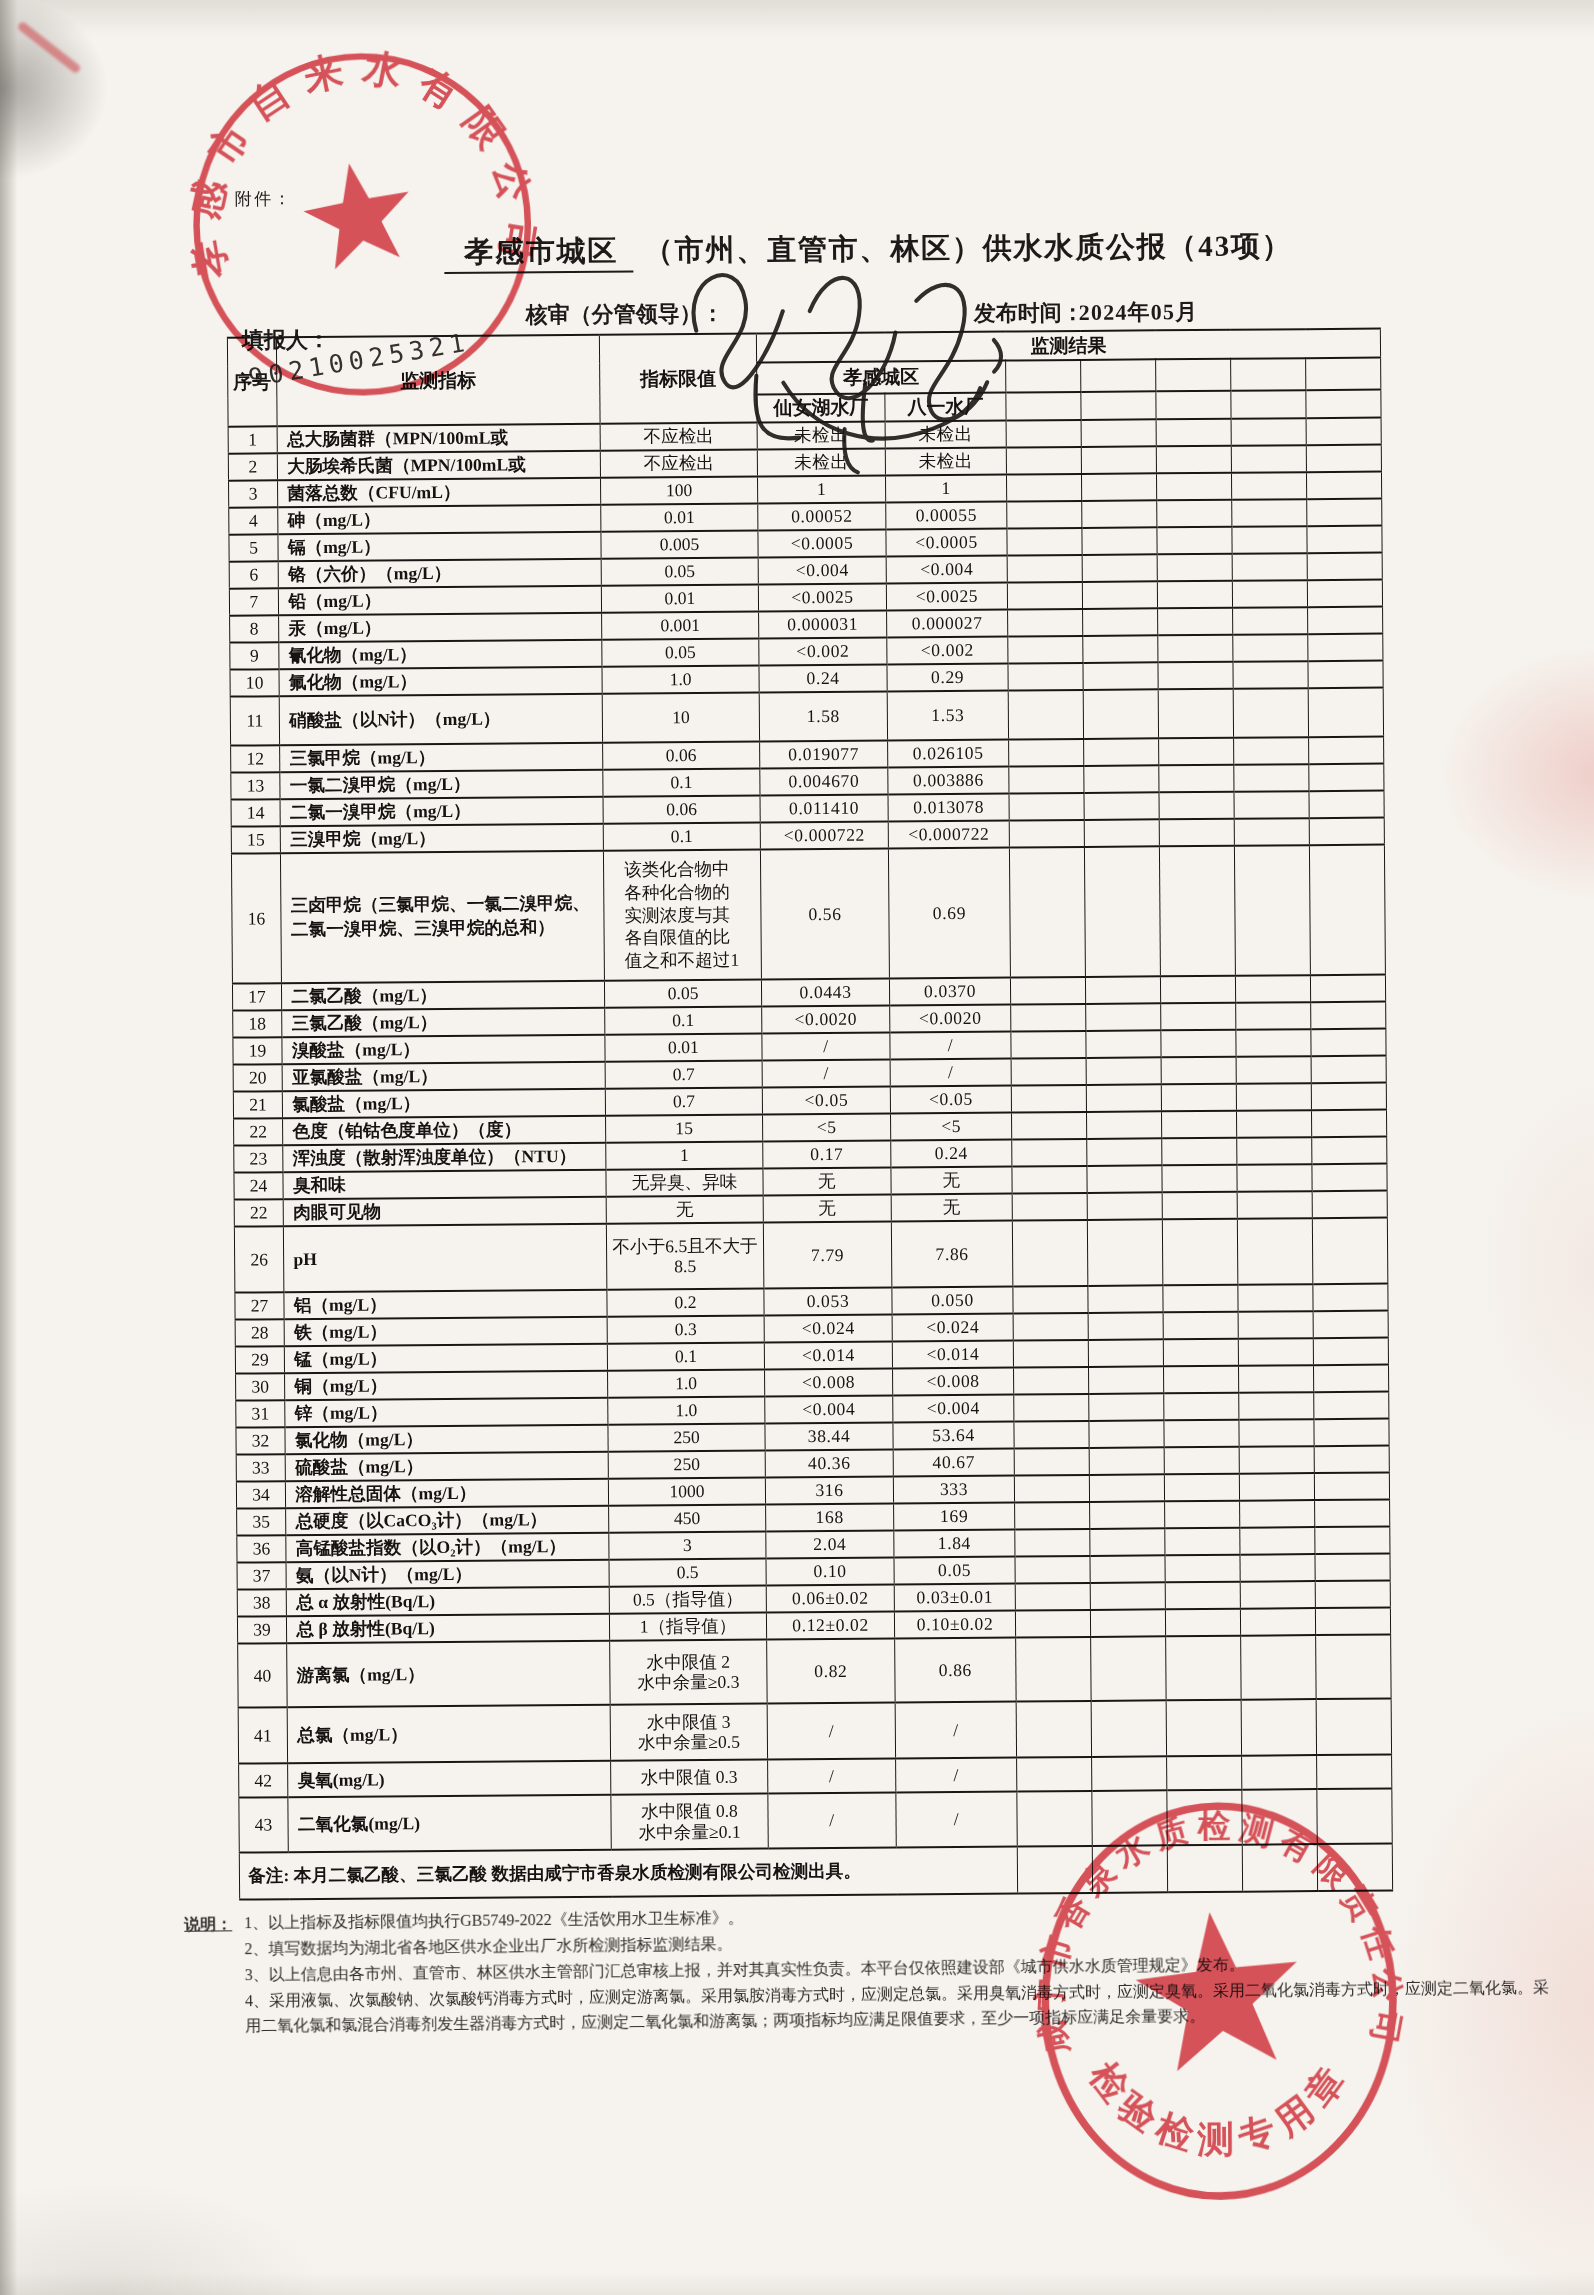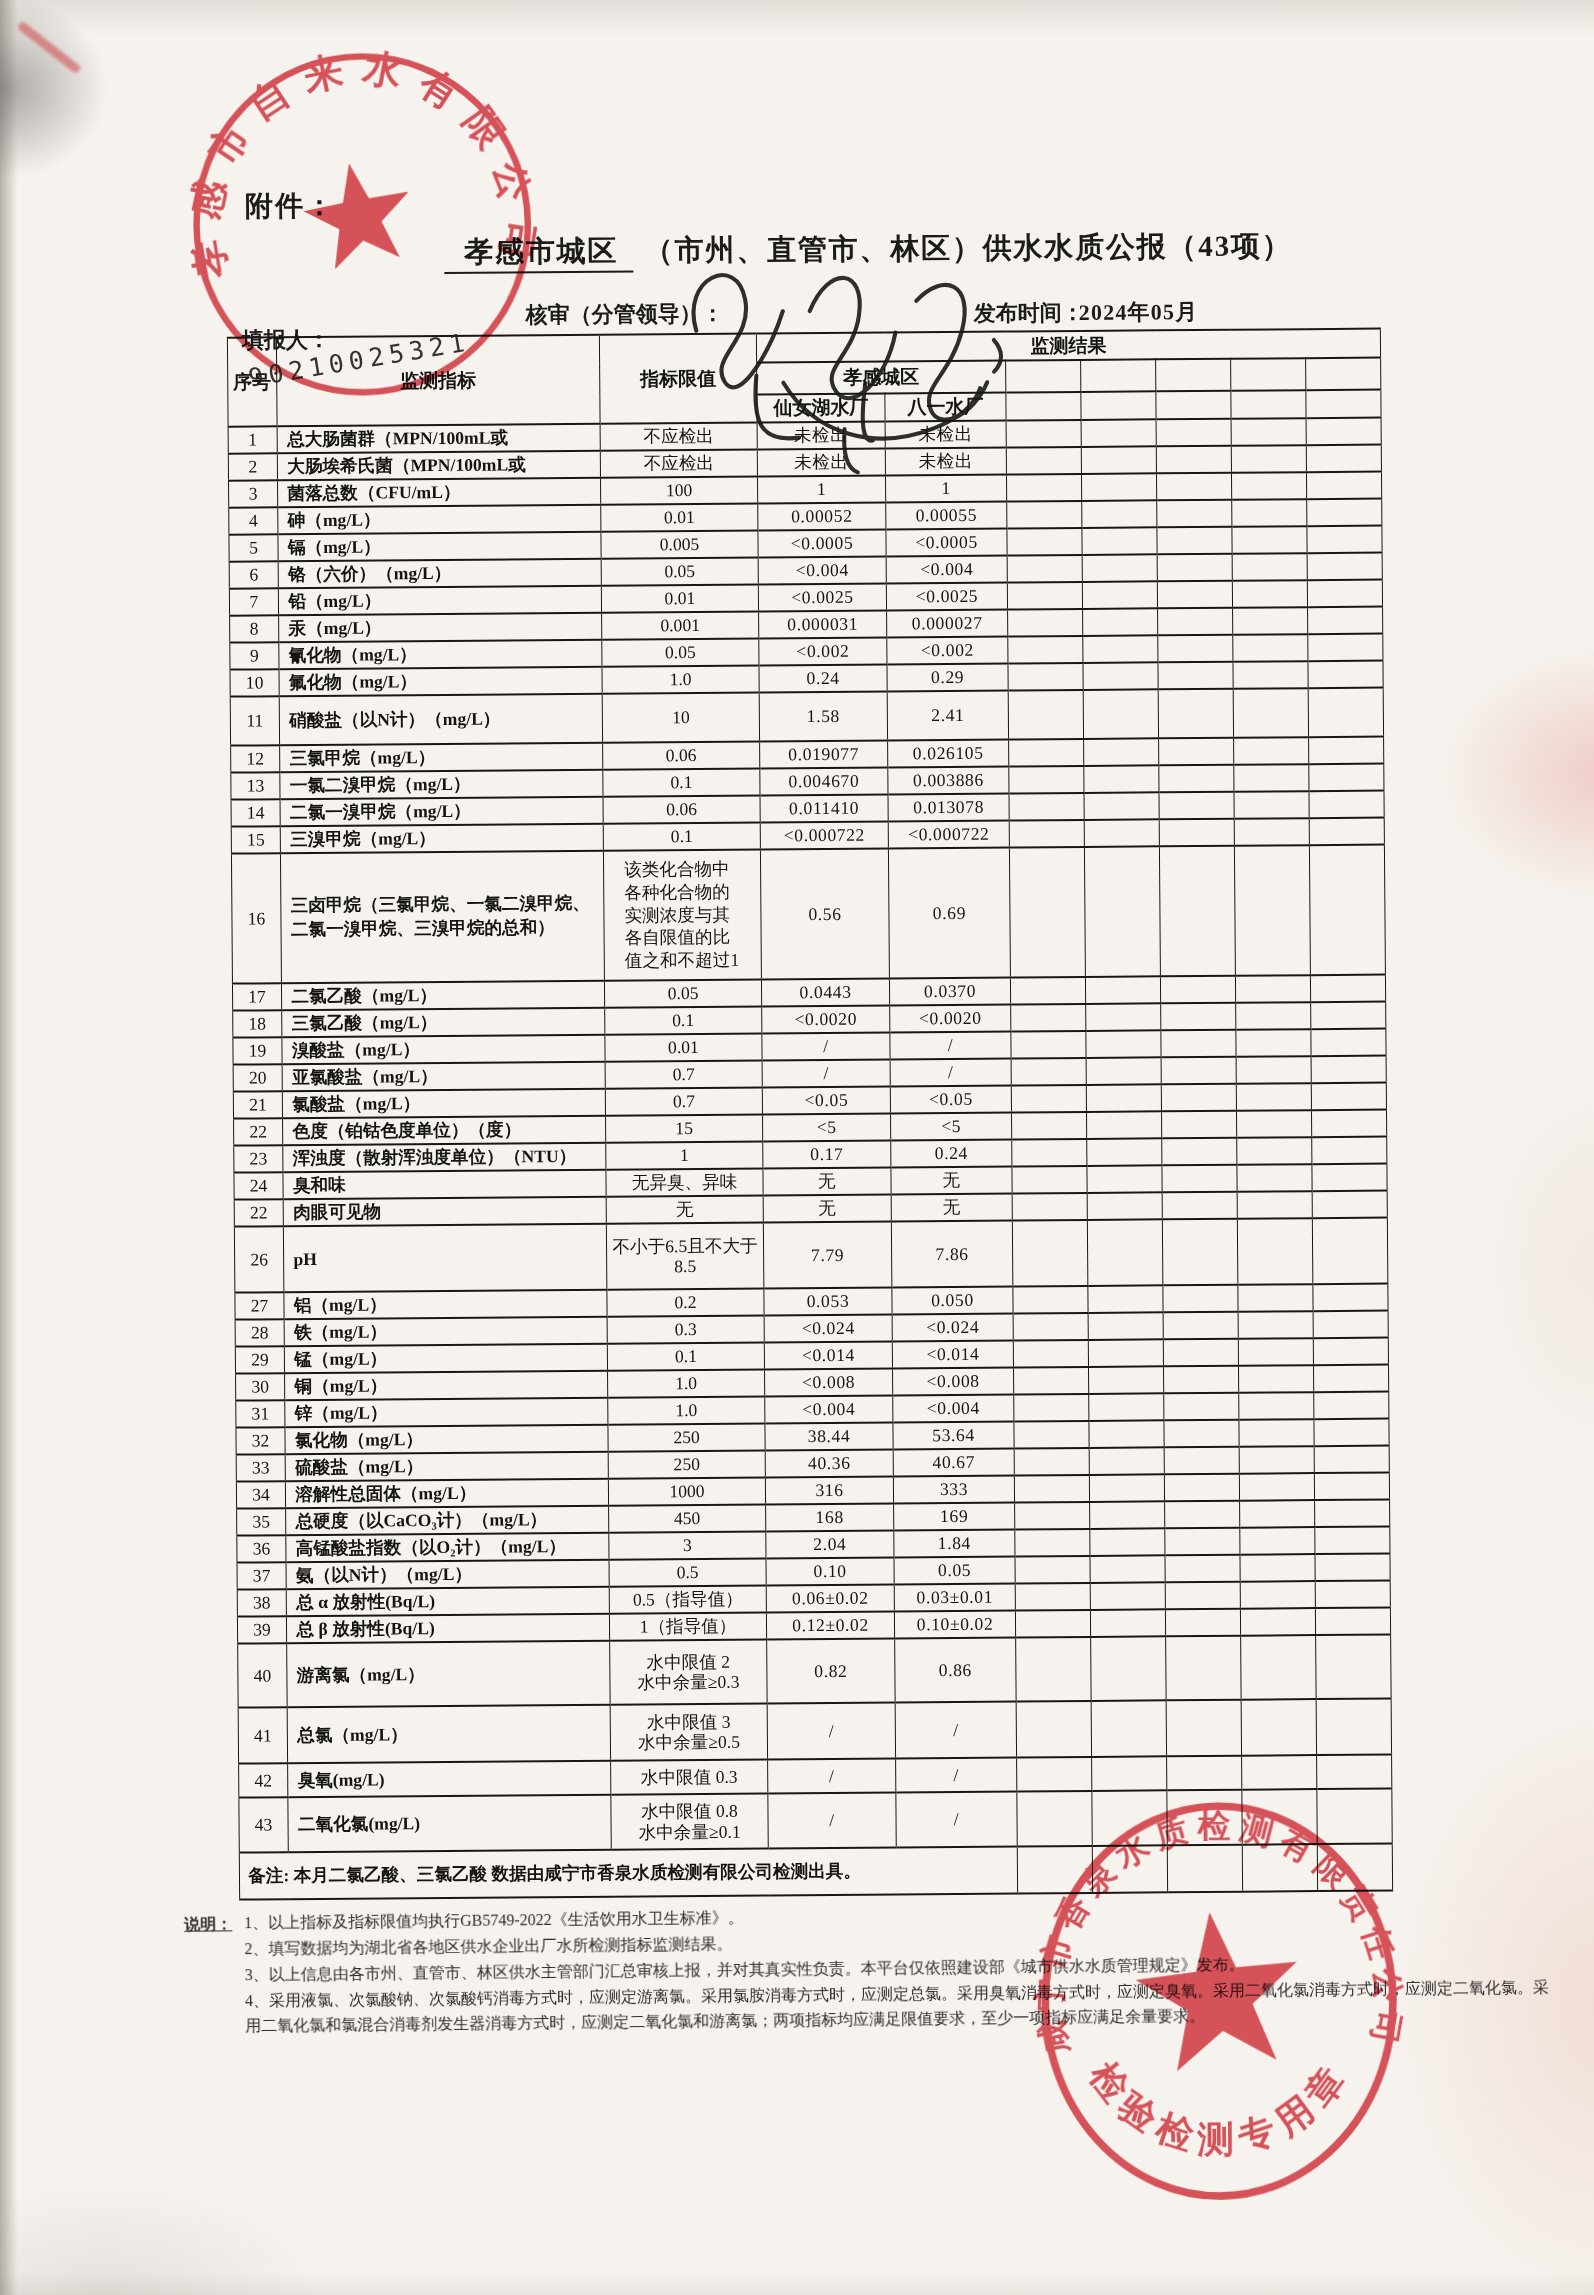--- a/index.html
+++ b/index.html
@@ -12,21 +12,21 @@
       radial-gradient(176px 281px at 1599px 1266px, rgba(225,185,178,.18), rgba(225,185,178,0) 75%),
       radial-gradient(141px 123px at 3.5px 88px, rgba(92,87,82,.50), rgba(92,87,82,0) 74%),
       radial-gradient(293px 152px at 105px 2295px, rgba(120,115,108,.14), rgba(120,115,108,0) 75%),
       linear-gradient(90deg, rgba(128,122,115,.55), rgba(128,122,115,0) 17.6px),
       linear-gradient(180deg, rgba(150,144,136,.22), rgba(150,144,136,0) 37px),
       linear-gradient(0deg, rgba(150,144,136,.14), rgba(150,144,136,0) 23.4px),
       #f6f3ee;
   }
   .sheet{position:absolute;left:0;top:0;width:1595px;height:2295px;transform:rotate(-0.45deg);transform-origin:820px 1113px;}
   .corner-dash{position:absolute;left:10.5px;top:43px;width:76px;height:9.4px;background:rgba(205,70,72,.55);transform:rotate(38deg);border-radius:4.7px;filter:blur(1.8px);}
-  .attachment{position:absolute;left:252px;top:183px;font-size:28px;font-weight:700;letter-spacing:2.3px;}
+  .attachment{position:absolute;left:242px;top:183px;font-size:17px;font-weight:400;letter-spacing:2.3px;}
   .title-row{position:absolute;left:451px;top:230px;font-size:29px;font-weight:700;letter-spacing:1.8px;white-space:nowrap;}
   .title-u{border-bottom:2.3px solid #1d1b19;padding:0 15.2px 3.5px 20px;margin-right:10.5px;}
   .meta{position:absolute;left:0;top:301px;width:1595px;font-size:22px;font-weight:700;}
   .meta .m1{position:absolute;left:248px;top:0;margin-top:20px;}
   .meta .m2{position:absolute;left:532px;top:-3.5px;}
   .meta .m3{position:absolute;left:980px;top:-1.2px;}
   .meta .m4{position:absolute;left:1085px;top:-1.2px;letter-spacing:1.2px;}
   table.wq{position:absolute;left:233px;top:332px;width:1153px;border-collapse:collapse;table-layout:fixed;font-size:17.6px;}
   table.wq td{border:1.8px solid #191715;border-top-width:2.9px;border-bottom-width:2.9px;padding:1.2px 3.5px;vertical-align:middle;text-align:center;line-height:1.15;color:#161412;}
   table.wq .hd{font-weight:700;font-size:19px;}
@@ -261,21 +261,21 @@
             <td></td>
             <td></td>
             <td></td>
             <td></td>
           </tr>
           <tr class="r11">
             <td class="seq">11</td>
             <td class="ind">硝酸盐（以N计）（mg/L）</td>
             <td class="lim">10</td>
             <td class="val">1.58</td>
-            <td class="val">2.41</td>
+            <td class="val">1.53</td>
             <td></td>
             <td></td>
             <td></td>
             <td></td>
             <td></td>
           </tr>
           <tr class="r12">
             <td class="seq">12</td>
             <td class="ind">三氯甲烷（mg/L）</td>
             <td class="lim">0.06</td>

